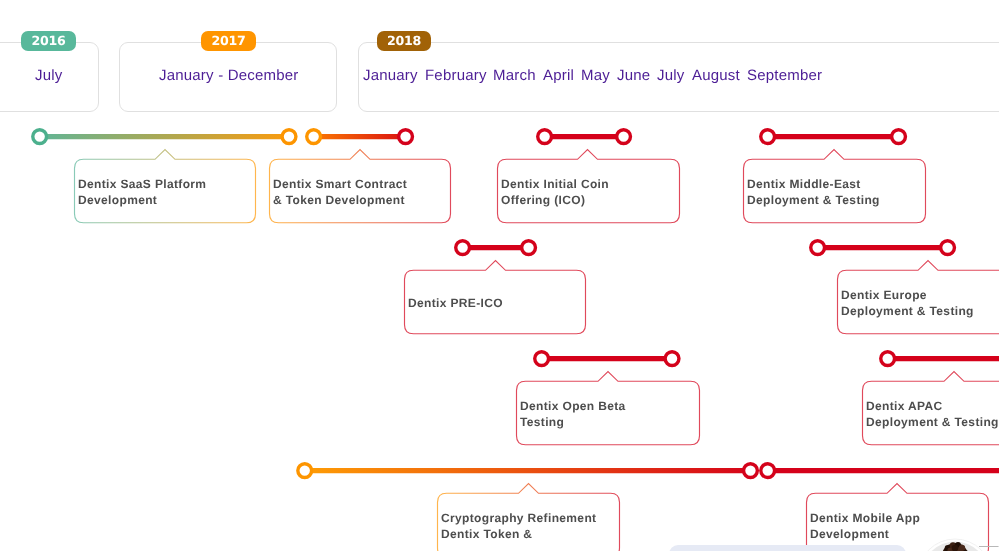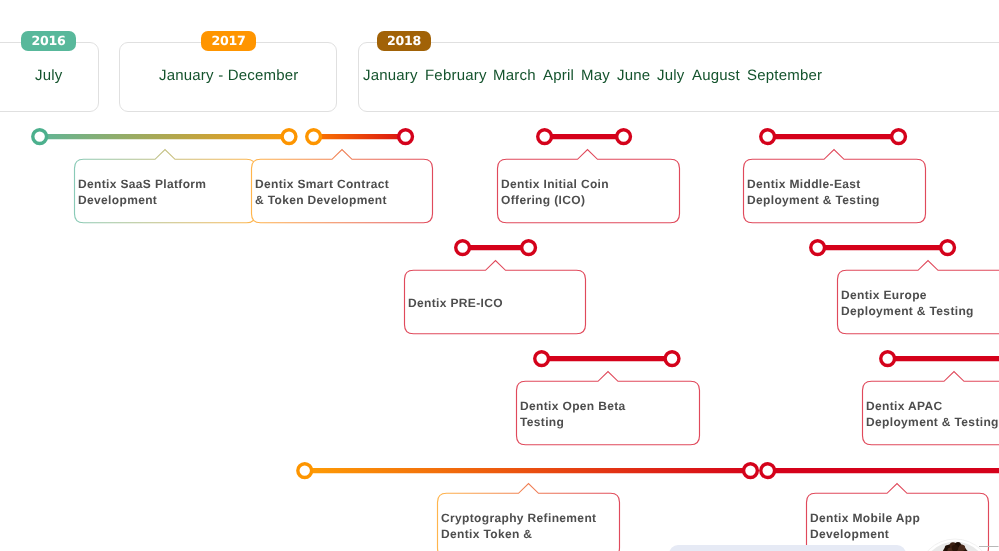--- a/index.html
+++ b/index.html
@@ -13,21 +13,21 @@
   #stage{position:relative;width:999px;height:551px;overflow:hidden;background:#fff;border-radius:7px;}
   .callout .txt,.callout .txt div,.month,.yearbadge{will-change:transform;}
 
   
   .yearcard{position:absolute;border:1px solid #e0e0e0;border-radius:9px;background:#fff;
      box-sizing:border-box;top:41.5px;height:70px;}
   .yearbadge{position:absolute;top:31px;height:20px;border-radius:7px;color:#fff;
      font-weight:bold;font-size:12.6px;font-family:"DejaVu Sans",sans-serif;letter-spacing:-0.3px;
      display:flex;align-items:center;justify-content:center;box-sizing:border-box;z-index:4;line-height:1;}
   .monthrow{position:absolute;top:67px;display:flex;align-items:center;white-space:nowrap;z-index:3;}
-  .month{font-family:"Liberation Sans",sans-serif;font-size:15px;color:#14532d;
+  .month{font-family:"Liberation Sans",sans-serif;font-size:15px;color:#4c1d95;
      font-weight:normal;letter-spacing:0.2px;}
 
   
   .bar{position:absolute;z-index:2;}
   .bar svg{display:block;}
 
   
   .callout{position:absolute;z-index:1;height:63.5px;}
   .callout > svg{position:absolute;display:block;}
   .callout .txt{position:absolute;left:4px;right:4px;text-align:left;color:#4d4d4d;
@@ -81,21 +81,21 @@
             <stop offset="1" stop-color="#ffb64e"></stop>
           </linearGradient>
         </defs>
         <path d="M 10.5 11.3 L 82 11.3 L 92 1.5 L 102 11.3 L 173.5 11.3 Q 182.5 11.3 182.5 20.3 L 182.5 65.8 Q 182.5 74.8 173.5 74.8 L 10.5 74.8 Q 1.5 74.8 1.5 65.8 L 1.5 20.3 Q 1.5 11.3 10.5 11.3 Z" fill="#ffffff" stroke="url(#cg0)" stroke-width="1.15"></path>
       </svg>
     <div class="txt" style="top: 18.25px;">
       <div>Dentix SaaS Platform</div>
       <div>Development</div>
     </div>
   </div>
-  <div class="callout" style="left: 251px; top: 159px; width: 181px; padding-left: 43px;">
+  <div class="callout" style="left: 269px; top: 159px; width: 181px; padding-left: 43px;">
       <svg width="184" height="76.3" viewBox="0 0 184 76.3" style="left: -1.5px; top: -11.3px;">
         <defs>
           <linearGradient id="cg1" x1="0" y1="0" x2="1" y2="0">
             <stop offset="0" stop-color="#ffb54c"></stop>
             <stop offset="1" stop-color="#e04a5c"></stop>
           </linearGradient>
         </defs>
         <path d="M 10.5 11.3 L 82 11.3 L 92 1.5 L 102 11.3 L 173.5 11.3 Q 182.5 11.3 182.5 20.3 L 182.5 65.8 Q 182.5 74.8 173.5 74.8 L 10.5 74.8 Q 1.5 74.8 1.5 65.8 L 1.5 20.3 Q 1.5 11.3 10.5 11.3 Z" fill="#ffffff" stroke="url(#cg1)" stroke-width="1.15"></path>
       </svg>
     <div class="txt" style="top: 18.25px;">

